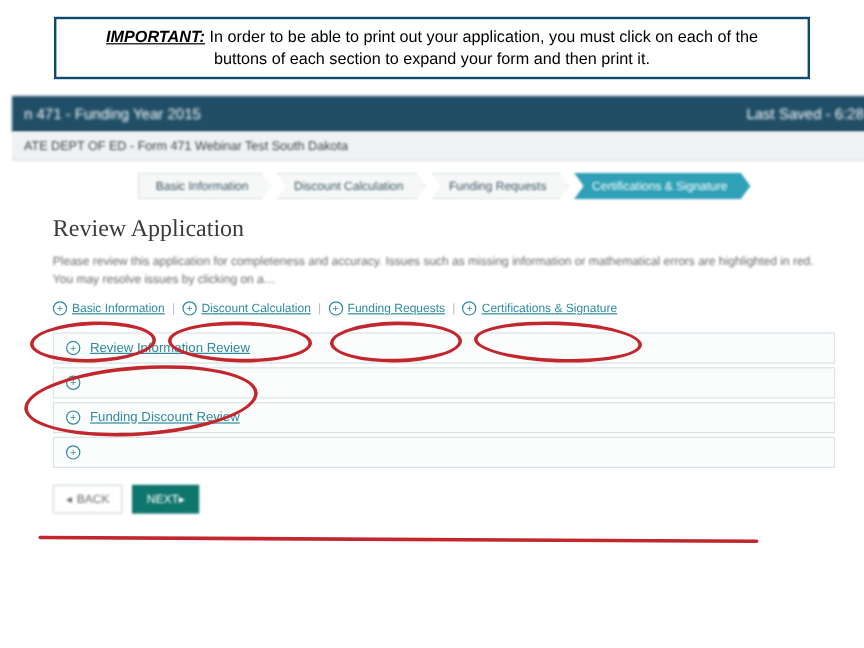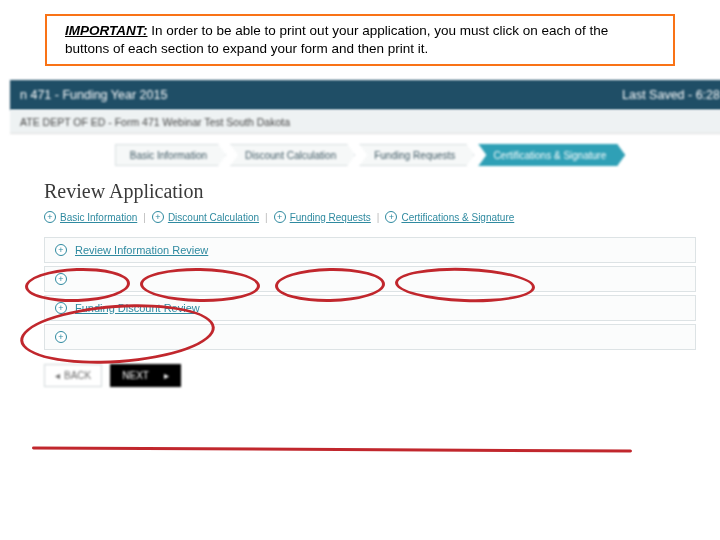--- a/index.html
+++ b/index.html
@@ -2,25 +2,26 @@
 <html><head>
 <meta charset="utf-8">
 <style>
   * { box-sizing: border-box; margin: 0; padding: 0; }
   body { font-family: Arial, Helvetica, sans-serif; background: #fff; width: 720px; height: 540px; overflow: hidden; position: relative; }
 
   .callout {
     position: absolute;
     top: 14px; left: 45px;
     width: 630px;
-    border: 2px solid #f97316;
+    border: 2px solid #0c4a6e;
     background: #fff;
     padding: 6px 18px;
     font-size: 13.5px;
     color: #000;
+    text-align: center;
     line-height: 1.35;
     z-index: 50;
   }
   .callout b.imp { text-decoration: underline; font-style: italic; font-weight: bold; }
 
   .app {
     position: absolute;
     top: 80px; left: 10px; width: 720px;
   }
 
@@ -126,22 +127,22 @@
     color: #2f8aa0;
   }
   .panel .txt { text-decoration: underline; filter: blur(0.6px); }
 
   .btnrow { display: flex; gap: 8px; align-items: center; filter: blur(0.9px); }
   .btn-back {
     background: #fff; border: 1px solid #cfd6d8; color: #6b6b6b;
     font-size: 10px; padding: 5px 10px; display: inline-flex; align-items: center; gap: 4px;
   }
   .btn-next {
-    background: #000000; color: #fff; border: none;
-    font-size: 10px; padding: 6px 12px; display: inline-flex; align-items: center; gap: 15px;
+    background: #0f766e; color: #fff; border: none;
+    font-size: 10px; padding: 6px 12px; display: inline-flex; align-items: center; gap: 0;
   }
 
   
   .redlayer { position: absolute; top: 80px; left: 0; width: 720px; height: 460px; pointer-events: none; z-index: 40; }
   .oval {
     position: absolute;
     border: 3px solid #c1272d;
     border-radius: 50%;
     transform: rotate(-2deg);
   }
@@ -181,20 +182,21 @@
     <div class="step">
         <span>Funding Requests</span>
       </div>
     <div class="step active">
         <span>Certifications &amp; Signature</span>
       </div>
   </div>
 
   <div class="content">
     <div class="h2">Review Application</div>
+    <div class="desc">Please review this application for completeness and accuracy. Issues such as missing information or mathematical errors are highlighted in red. You may resolve issues by clicking on a…</div>
 
     <div class="linksrow">
       <div class="linkseg">
         <span class="plus">+</span>
         <span class="txt">Basic Information</span>
       </div>
       <span class="divider">|</span>
       <div class="linkseg">
         <span class="plus">+</span>
         <span class="txt">Discount Calculation</span>

